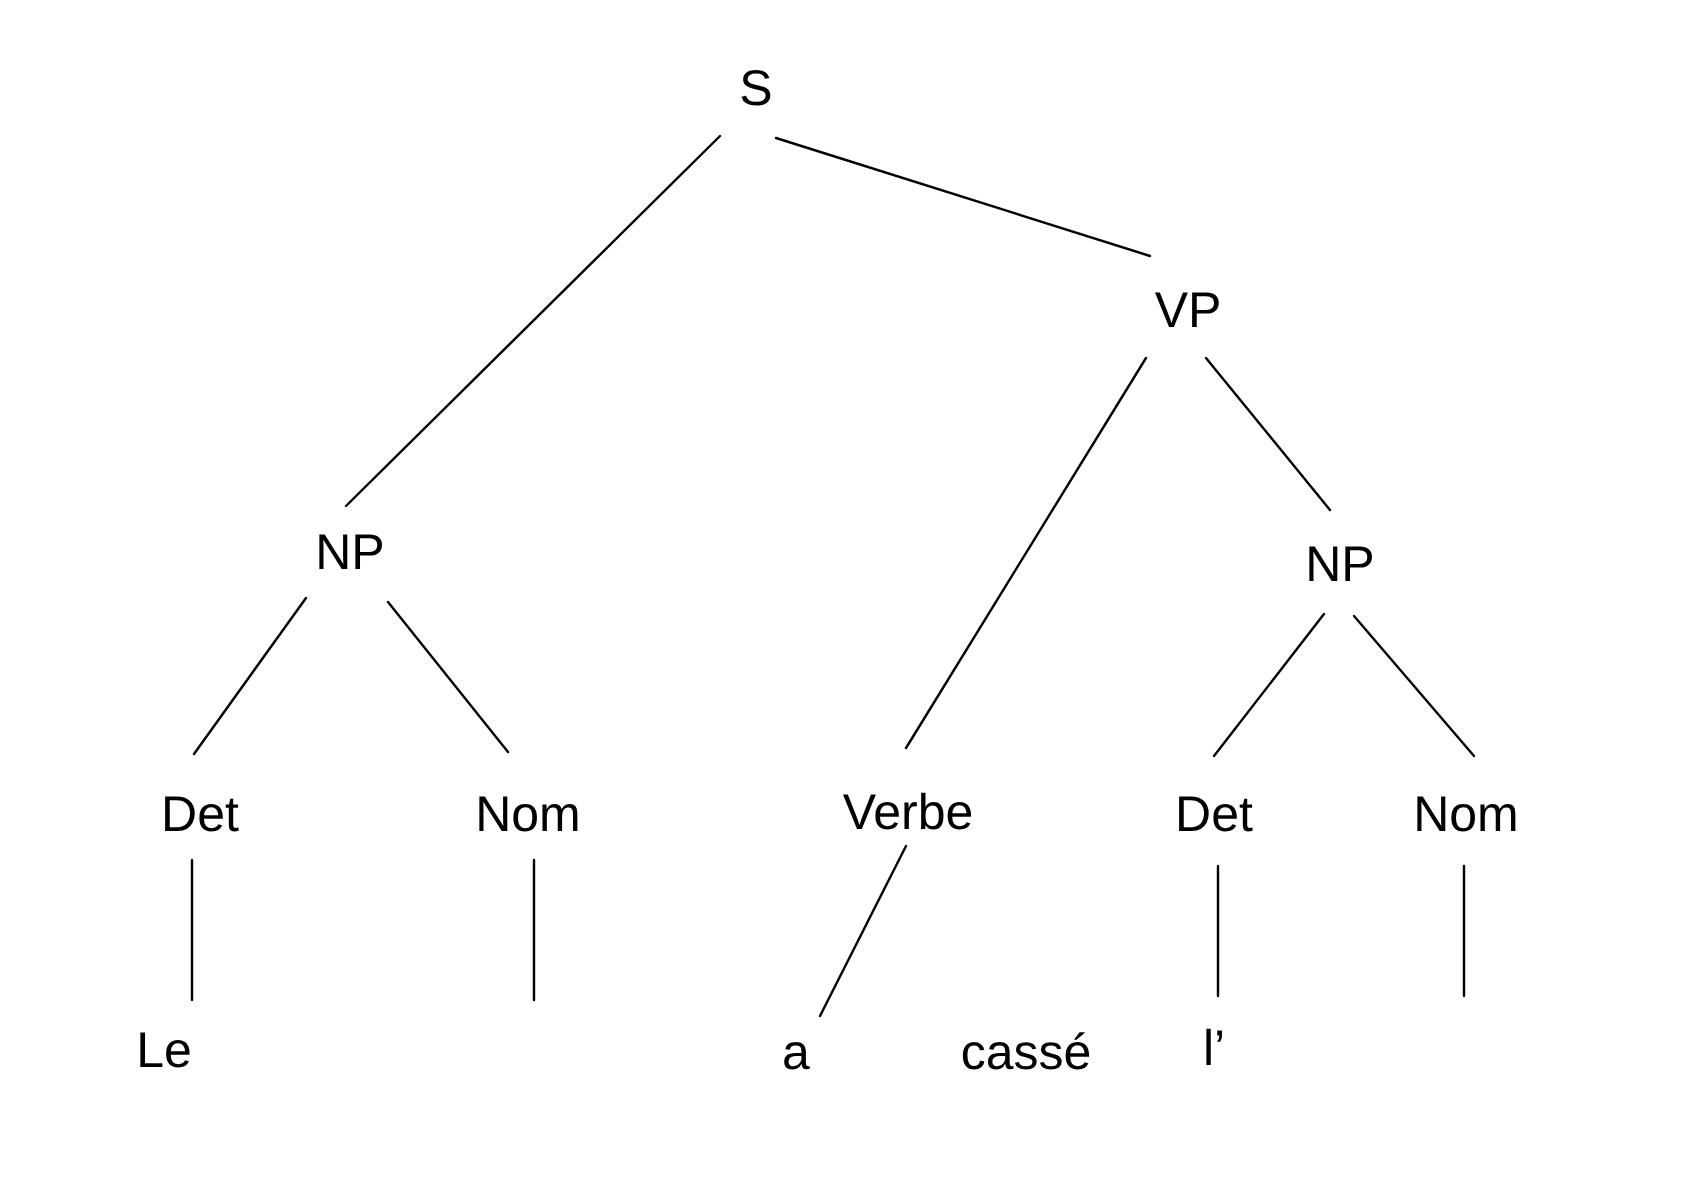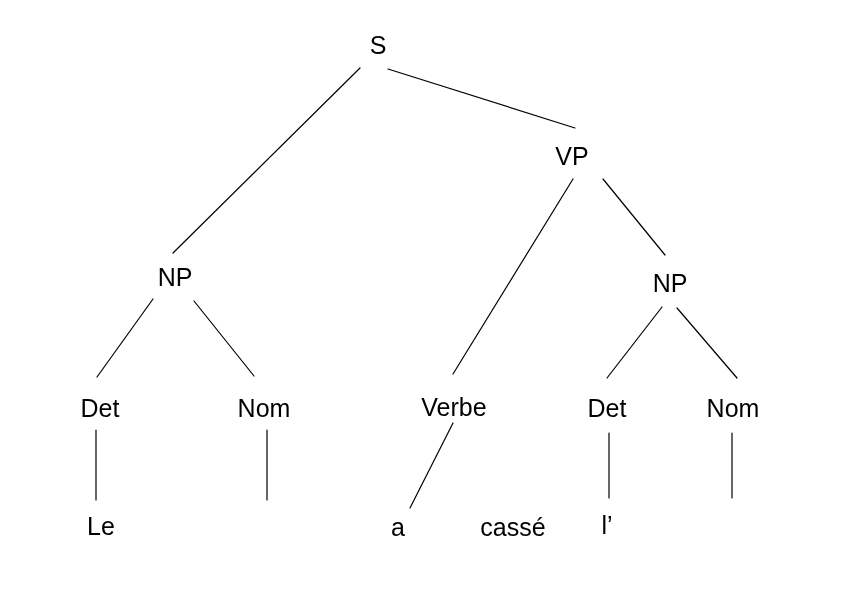--- a/index.html
+++ b/index.html
@@ -54,26 +54,26 @@
     <line x1="677" y1="308" x2="737" y2="378"></line>
     <line x1="453" y1="423" x2="410" y2="508"></line>
     <line x1="96" y1="430" x2="96" y2="500"></line>
     <line x1="267" y1="430" x2="267" y2="500"></line>
     <line x1="609" y1="433" x2="609" y2="498"></line>
     <line x1="732" y1="433" x2="732" y2="498"></line>
   </svg>
 
   <span class="node" style="left:378px; top:45px;">S</span>
   <span class="node" style="left:175px; top:277px;">NP</span>
-  <span class="node" style="left:572px; top:156px;">VP</span>
+  <span class="node" style="left:594px; top:156px;">VP</span>
   <span class="node" style="left:100px; top:408px;">Det</span>
   <span class="node" style="left:264px; top:408px;">Nom</span>
   <span class="node" style="left:454px; top:407px;text-align:right;">Verbe</span>
   <span class="node" style="left:670px; top:283px;">NP</span>
   <span class="node" style="left:607px; top:408px;">Det</span>
   <span class="node" style="left:733px; top:408px;">Nom</span>
 
-  <span class="node" style="left:101px;  top:526px;">Le</span>
+  <span class="node" style="left:82px;  top:526px;">Le</span>
   <span class="node" style="left:398px; top:527px;">a</span>
   <span class="node" style="left:513px; top:527px;">cassé</span>
   <span class="node" style="left:607px; top:525px;">l’</span>
 
 </div>
 
 </body></html>

